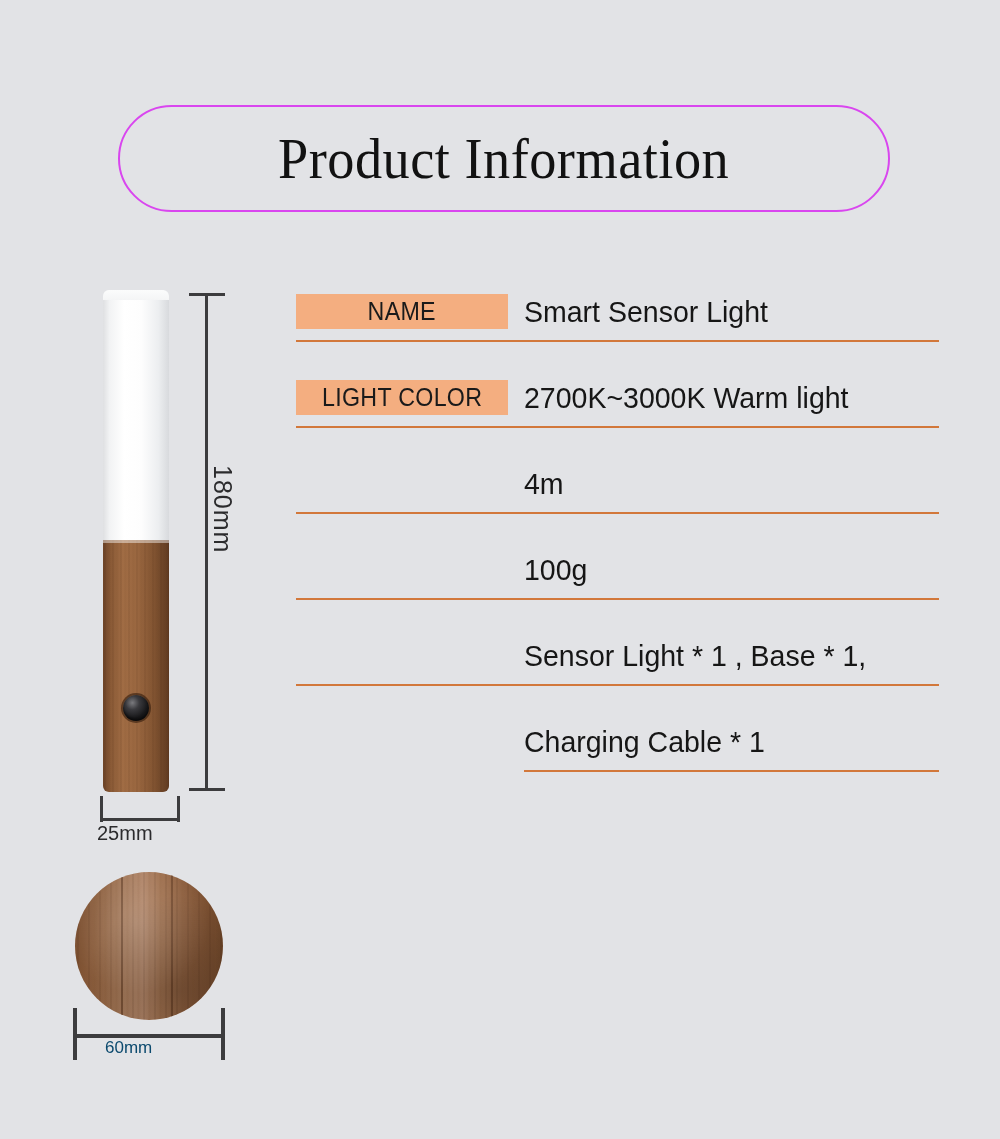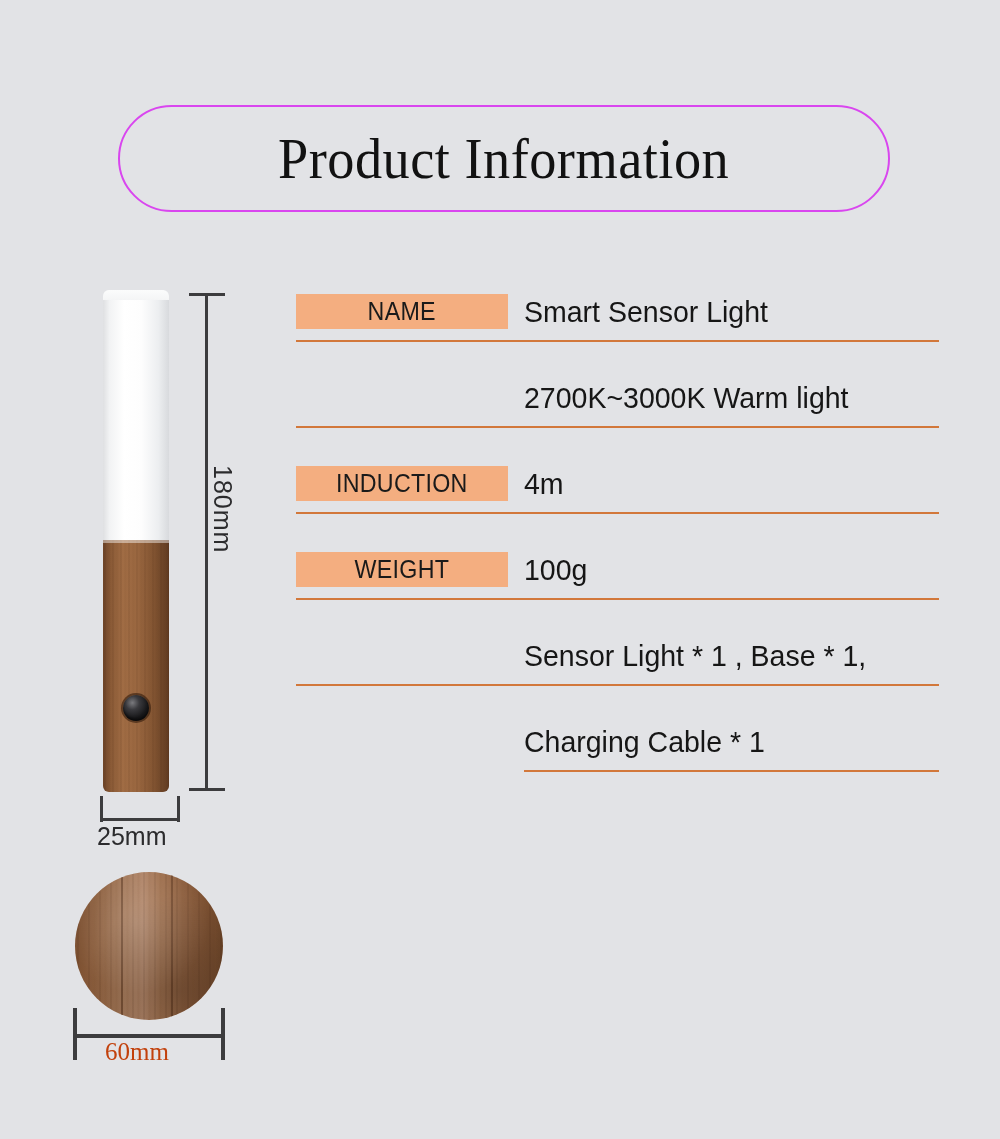--- a/index.html
+++ b/index.html
@@ -190,21 +190,21 @@
     width: 3px;
     height: 26px;
     background: #3c3c3e;
   }
   .dim-25 .tick-l { left: 0; }
   .dim-25 .tick-r { right: 0; }
   .dim-25 .dim-label {
     position: absolute;
     left: -3px;
     top: 26px;
-    font-size: 25px;
+    font-size: 20px;
     color: #2b2b2d;
     white-space: nowrap;
   }
 
   
   .disc {
     position: absolute;
     left: 75px;
     top: 592px;
     width: 148px;
@@ -275,24 +275,23 @@
     width: 4px;
     height: 52px;
     background: #3c3c3e;
   }
   .dim-60 .tick-l { left: 0; }
   .dim-60 .tick-r { right: 0; }
   .dim-60 .dim-label {
     position: absolute;
     left: 32px;
     top: 30px;
-    font-size: 25px;
-    color: #c2410c;
-    white-space: nowrap;
-    font-family: Liberation Serif, serif;
+    font-size: 17px;
+    color: #0c4a6e;
+    white-space: nowrap;
   }
 
   
   .spec-table {
     position: absolute;
     left: 296px;
     top: 294px;
     width: 648px;
   }
   .spec-row {
@@ -406,38 +405,35 @@
 
   <div class="spec-row">
     <div class="spec-chip">
       <span class="spec-chip-text">NAME</span>
     </div>
     <div class="spec-value">Smart Sensor Light</div>
     <div class="spec-rule"></div>
   </div>
 
   <div class="spec-row">
+    <div class="spec-chip">
+      <span class="spec-chip-text">LIGHT COLOR</span>
+    </div>
     <div class="spec-value">2700K~3000K Warm light</div>
     <div class="spec-rule"></div>
   </div>
 
 
 
   <div class="spec-row">
-    <div class="spec-chip">
-      <span class="spec-chip-text">INDUCTION</span>
-    </div>
     <div class="spec-value">4m</div>
     <div class="spec-rule"></div>
   </div>
 
   <div class="spec-row">
-    <div class="spec-chip">
-      <span class="spec-chip-text">WEIGHT</span>
-    </div>
     <div class="spec-value">100g</div>
     <div class="spec-rule"></div>
   </div>
 
 
   <div class="spec-row">
     <div class="spec-value">Sensor Light * 1 , Base * 1,</div>
     <div class="spec-rule"></div>
     <div class="spec-value-2">Charging Cable * 1</div>
     <div class="spec-rule indent" style="top:132px"></div>

